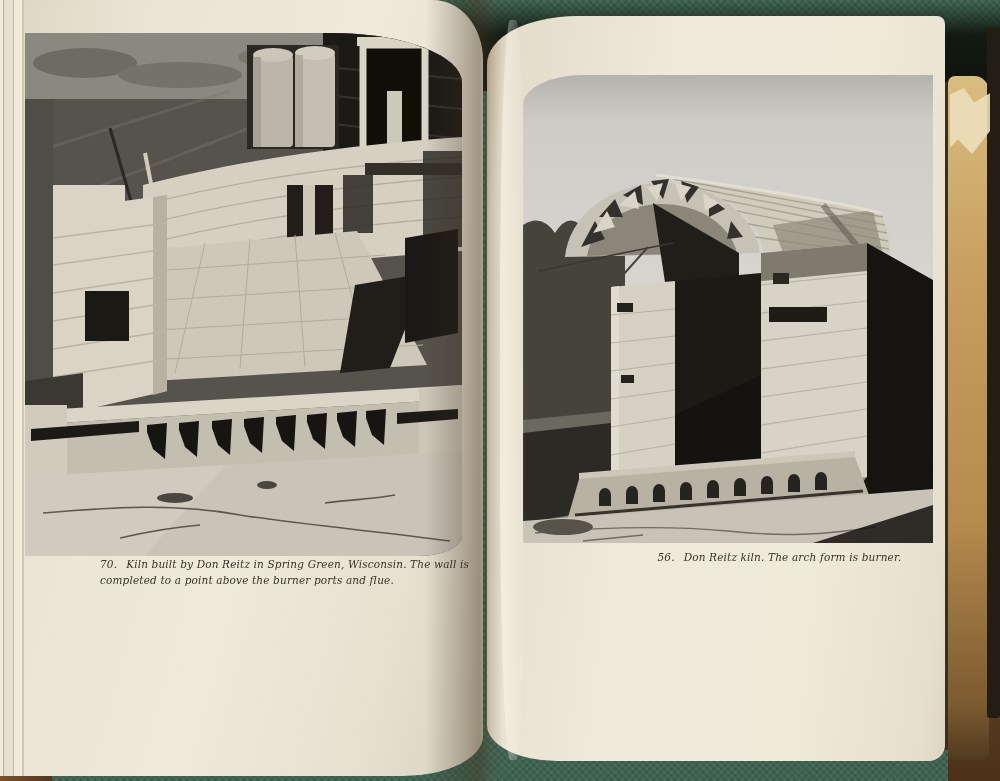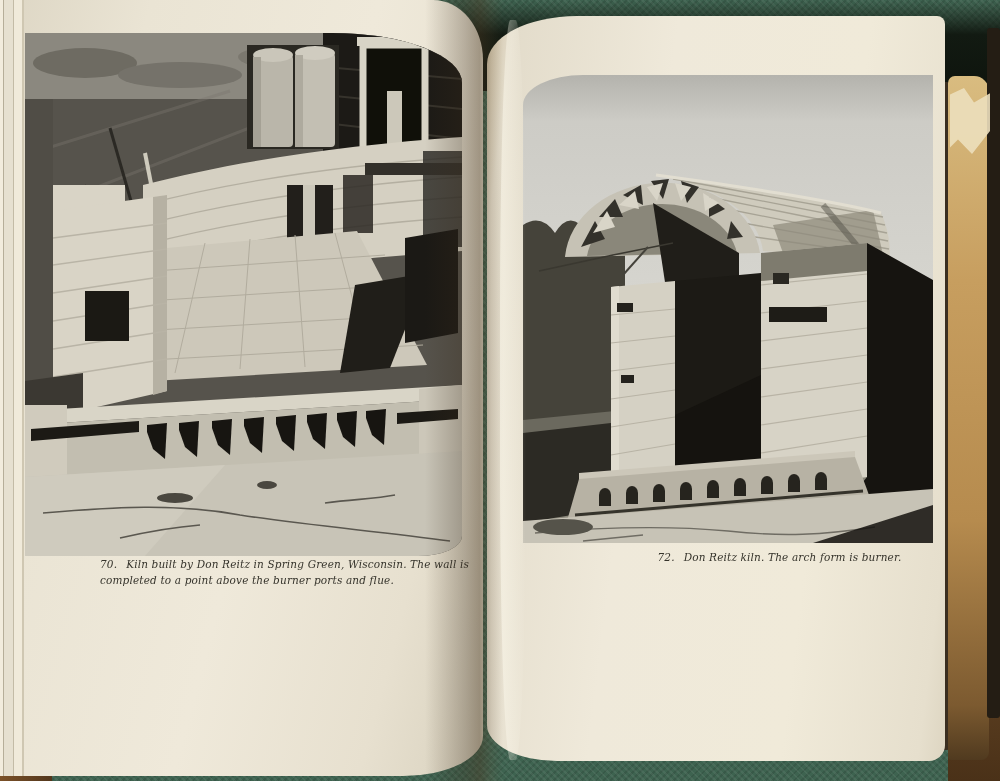--- a/index.html
+++ b/index.html
@@ -298,20 +298,20 @@
         <g stroke="#6f6c63" stroke-width="1.4" fill="none">
           <path d="M12,458 C80,452 140,450 205,456 C260,462 300,460 352,452"></path>
           <path d="M60,466 L120,460"></path>
         </g>
         <ellipse cx="40" cy="452" rx="30" ry="8" fill="#55534a"></ellipse>
         <polygon points="290,468 410,468 410,430" fill="#14120e" opacity=".85"></polygon>
       </svg>
     </div>
 
     <div class="ph caption cap-right">
-      <span class="num">72.</span><span>Don Reitz kiln. The arch form is burner.</span>
+      <span class="num">56.</span><span>Don Reitz kiln. The arch form is burner.</span>
     </div>
   </div>
 
   <div class="ph gutter"></div>
   <div class="ph page-curl-hi"></div>
 
 </div>
 
 </body></html>

